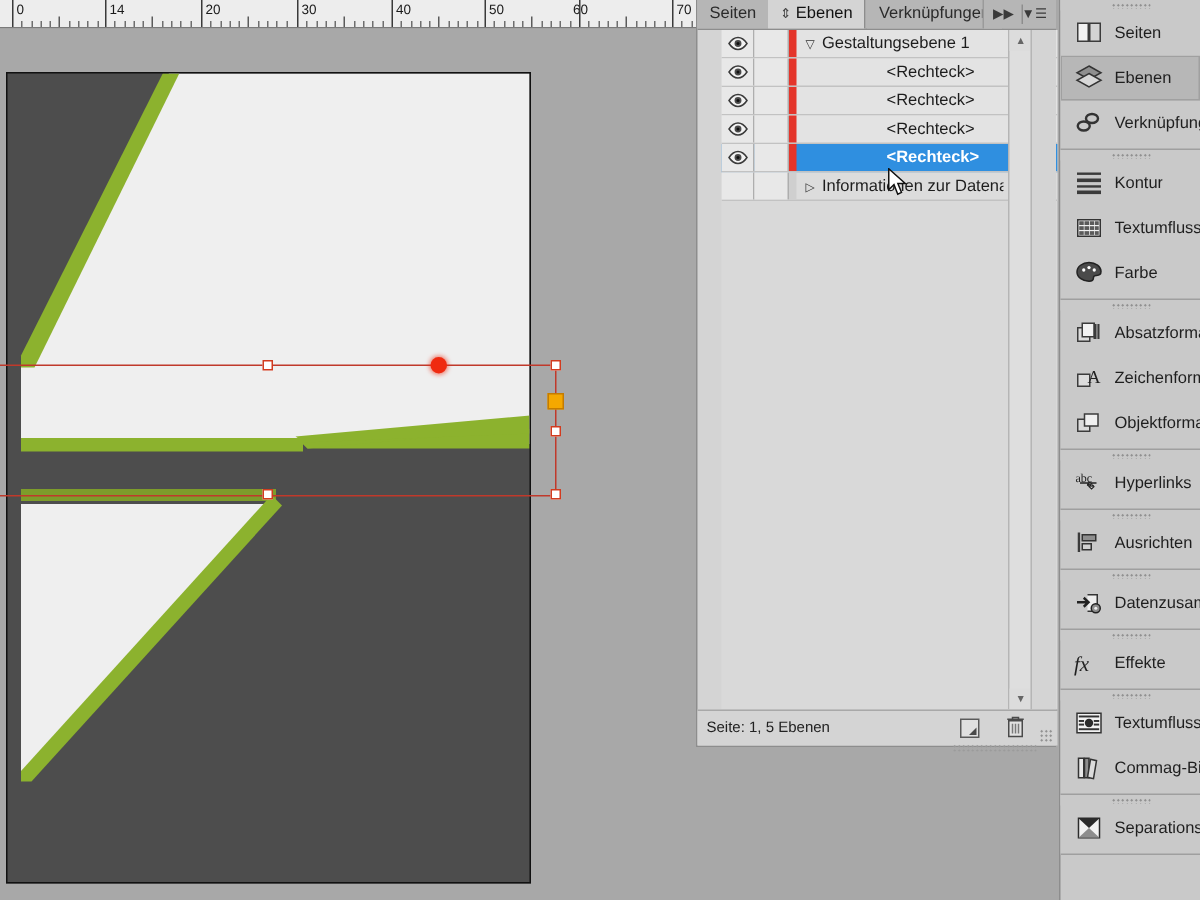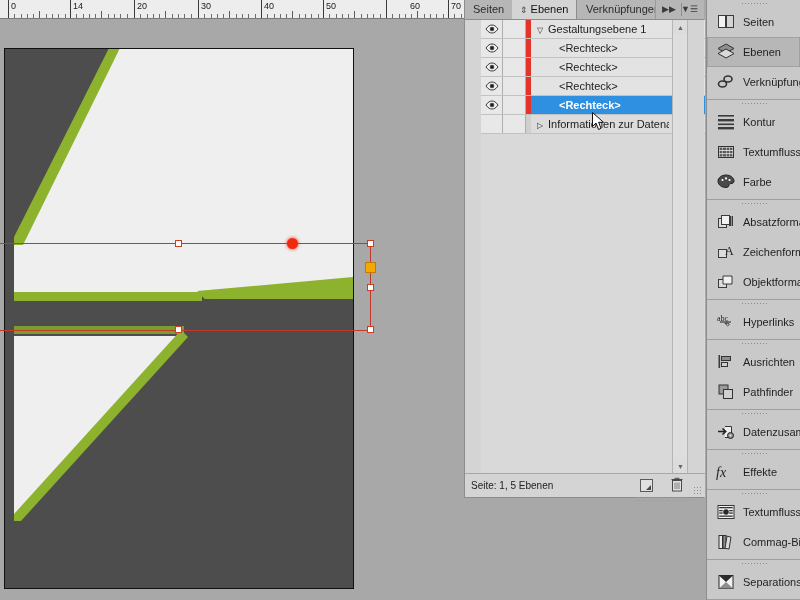--- a/index.html
+++ b/index.html
@@ -110,21 +110,21 @@
     width:22px;height:18px;border-right:1px solid #aeaeae;
     background:#e8e8e8;flex:none;
   }
   .cell-color{width:5px;height:18px;flex:none;background:#e4342a;}
   .cell-color.off{background:#cfcfcf;}
   .lname{
     flex:1;padding-left:6px;font-size:11px;color:#1d1d1d;white-space:nowrap;
     overflow:hidden;
   }
   .lrow.selected .lname{color:#ffffff;font-weight:bold;}
-  .lname.indent{padding-left:28px;}
+  .lname.indent{padding-left:60px;}
   .tri{
     display:inline-block;width:9px;margin-right:2px;color:#333;font-size:8px;
   }
   .cell-pen{width:14px;flex:none;text-align:center;}
   .cell-target{
     width:22px;flex:none;display:flex;align-items:center;justify-content:center;
   }
   .tgt{width:9px;height:9px;border:1px solid #9b9b9b;background:#e3e3e3;box-sizing:border-box;}
   .tgt.filled{background:#e4342a;border:1px solid #7b1b13;}
   .lrow.selected .tgt{border-color:#7b1b13;}
@@ -239,21 +239,21 @@
       </svg>
     </div>
 
     <div id="ruler-h">
       <span class="rlabel" style="left:11px">0</span>
       <span class="rlabel" style="left:73px">14</span>
       <span class="rlabel" style="left:137px">20</span>
       <span class="rlabel" style="left:201px">30</span>
       <span class="rlabel" style="left:264px">40</span>
       <span class="rlabel" style="left:326px">50</span>
-      <span class="rlabel" style="left:410px">60</span>
+      <span class="rlabel" style="left:382px">60</span>
       <span class="rlabel" style="left:451px">70</span>
       <div id="ruler-ticks">
           <div class="tickmajor" style="left:8px"></div>
           <div class="tickmin" style="left:14.3px"></div>
           <div class="tickmin" style="left:20.6px"></div>
           <div class="tickmin" style="left:26.9px"></div>
           <div class="tickmin" style="left:33.1px"></div>
           <div class="tickmed" style="left:39.4px"></div>
           <div class="tickmin" style="left:45.7px"></div>
           <div class="tickmin" style="left:52.0px"></div>
@@ -618,29 +618,20 @@
         <div class="ditem">
           <span class="dicon">
             <svg width="20" height="20" viewBox="0 0 20 20">
               <rect x="2.5" y="3" width="1.6" height="13" fill="#3b3b3b"></rect>
               <rect x="5.5" y="4.5" width="9" height="4" fill="#8e8e8e" stroke="#333"></rect>
               <rect x="5.5" y="10.5" width="6" height="4" fill="#d0d0d0" stroke="#333"></rect>
             </svg>
           </span>
           <span class="dlabel">Ausrichten</span>
         </div>
-        <div class="ditem">
-          <span class="dicon">
-            <svg width="20" height="20" viewBox="0 0 20 20">
-              <rect x="3" y="3" width="9" height="9" fill="#9a9a9a" stroke="#333"></rect>
-              <rect x="7.5" y="7.5" width="9" height="9" fill="#cfcfcf" stroke="#333"></rect>
-            </svg>
-          </span>
-          <span class="dlabel">Pathfinder</span>
-        </div>
       </div>
       <div class="dgroup">
         <div class="dhandle">
           <i></i>
         </div>
         <div class="ditem">
           <span class="dicon">
             <svg width="20" height="20" viewBox="0 0 20 20">
               <path d="M9 4.5h6.5v11H9" fill="#eee" stroke="#333"></path>
               <path d="M2 9.5h7M6.5 6.5l3.2 3-3.2 3" stroke="#222" fill="none" stroke-width="1.6"></path>

